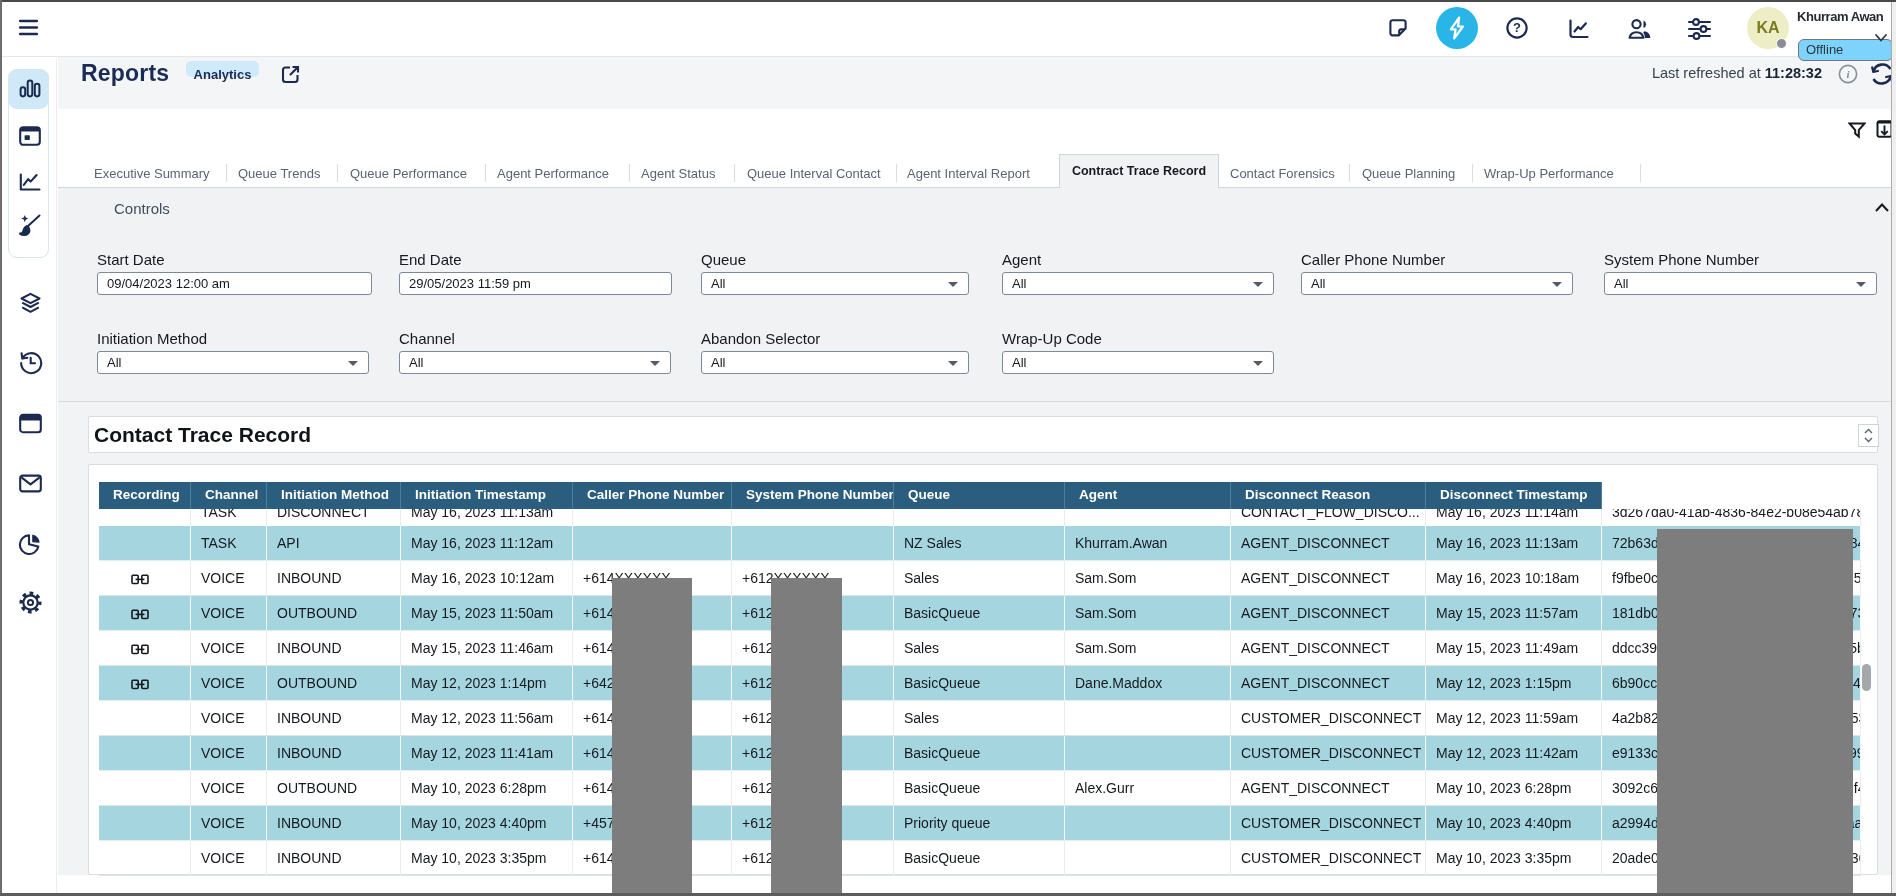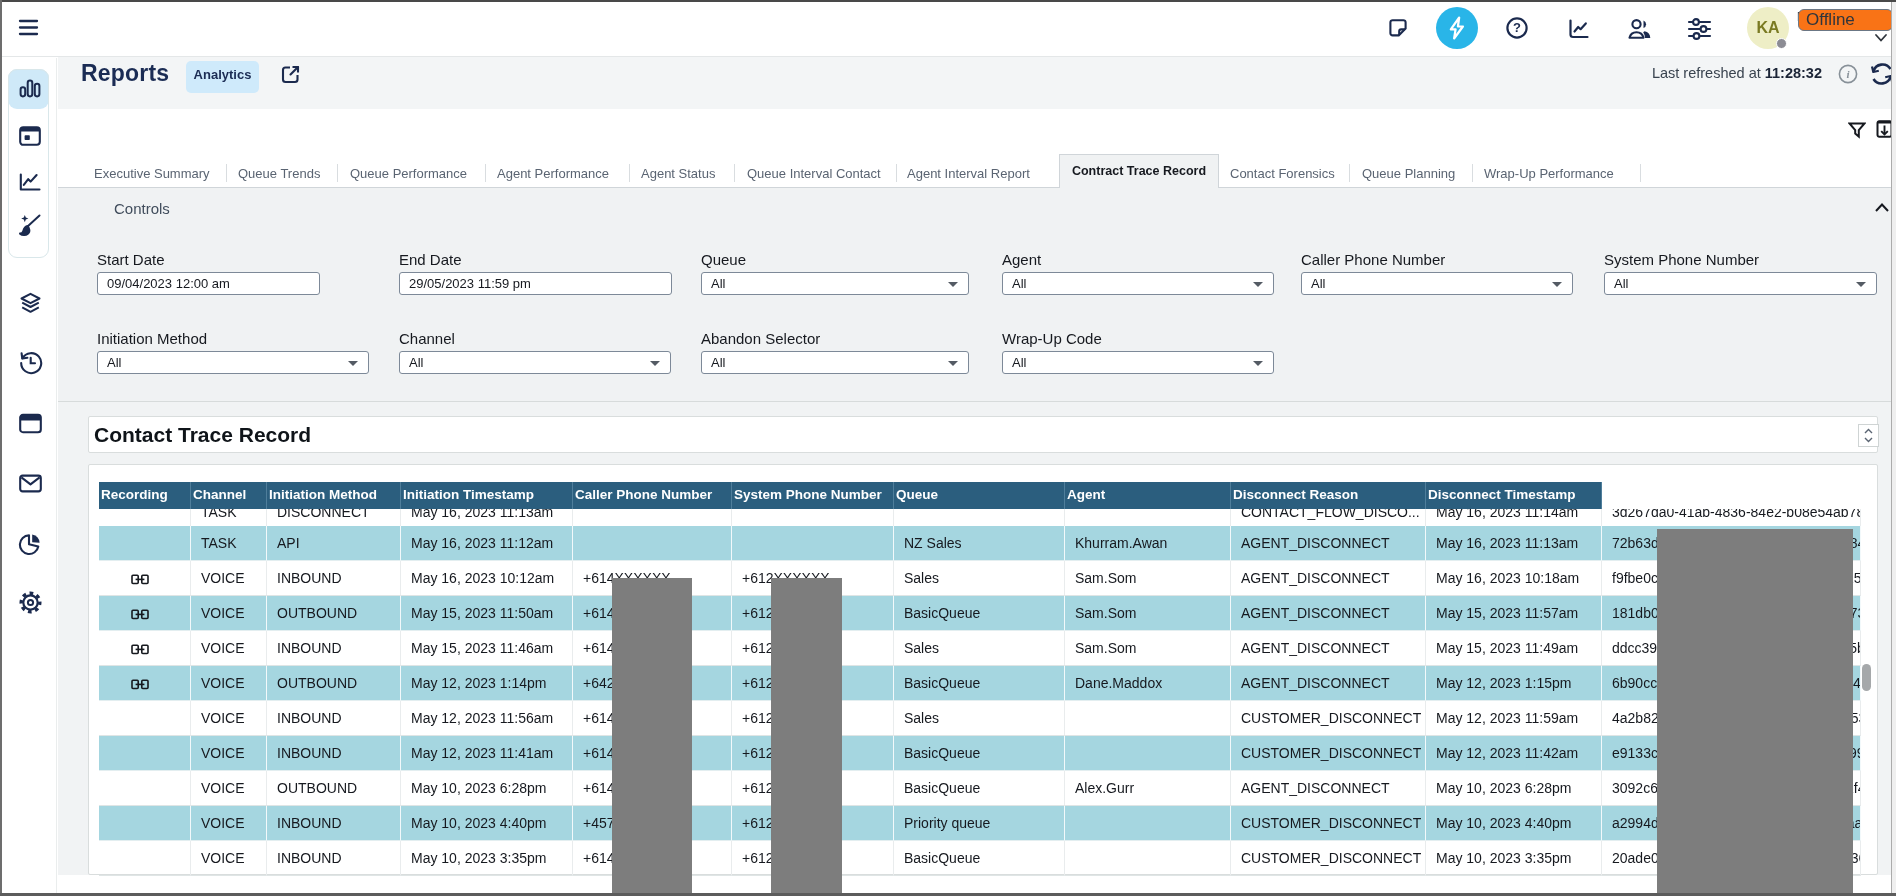--- a/index.html
+++ b/index.html
@@ -15,41 +15,41 @@
 #header{left:2px;top:2px;width:1889px;height:55px;background:#fff;border-bottom:1px solid #e4e7e8;z-index:10;}
 
 #sidebar{left:2px;top:58px;width:55px;height:835px;background:#fff;border-right:1px solid #eaeded;z-index:5;}
 #sbgroup{left:6px;top:11px;width:41px;height:189px;border:1px solid #d9e7ea;border-radius:9px;}
 .sbtile{left:6px;top:11px;width:41px;height:40px;border-radius:9px;background:#cfe9f8;}
 
 #main{left:58px;top:40px;width:1833px;height:835px;background:#f1f3f4;}
 #band1{left:0;top:0;width:1833px;height:69px;background:#f3f5f6;}
 #bandw{left:0;top:69px;width:1833px;height:78px;background:#fff;}
 h1.reports{position:absolute;left:23px;top:20px;font-size:23px;font-weight:bold;color:#1b2c54;letter-spacing:0.2px;}
-#chip{left:128px;top:21px;width:73px;height:32px;background:#cfeafb;border-radius:5px;color:#1b2c54;font-size:13px;font-weight:bold;text-align:center;line-height:27px;}
+#chip{left:128px;top:21px;width:73px;height:16px;background:#cfeafb;border-radius:5px;color:#1b2c54;font-size:13px;font-weight:bold;text-align:center;line-height:27px;}
 #lastref{right:69px;top:25px;font-size:14.5px;color:#39434f;}
 #lastref b{color:#1b2436;}
 
 .tab{position:absolute;top:57px;height:14px;font-size:13px;color:#5a6472;white-space:nowrap;}
 .tabdiv{position:absolute;top:55px;width:1px;height:18px;background:#d9dde0;}
 #activetab{left:1001px;top:45px;width:160px;height:34px;background:#f0f2f3;border:1px solid #d0d5d9;border-bottom:none;z-index:3;}
 #activetab span{display:block;text-align:center;font-size:12.5px;font-weight:bold;color:#16191f;margin-top:9px;}
 
 #controls{left:0;top:147px;width:1833px;height:215px;background:#f0f2f3;border-bottom:1px solid #d7dbdb;border-top:1px solid #d0d5d9;}
 .flabel{position:absolute;font-size:15px;color:#16191f;}
 .finput{position:absolute;height:23px;background:#fff;border:1px solid #7d8998;border-radius:3px;font-size:13px;color:#16191f;line-height:21px;padding-left:9px;}
 .caret{position:absolute;width:0;height:0;border-left:5px solid transparent;border-right:5px solid transparent;border-top:5px solid #545b64;}
 
 #titlecard{left:30px;top:376px;width:1790px;height:37px;background:#fff;border:1px solid #d9dddd;border-radius:2px;}
 #titlecard h2{position:absolute;left:5px;top:6px;font-size:21px;color:#0f1419;}
 #tablecard{left:30px;top:424px;width:1790px;height:411px;background:#fff;border:1px solid #d9dddd;border-radius:2px;}
 
 #tbl{position:absolute;left:10px;top:17px;width:1762px;}
 .trow{display:grid;grid-template-columns:92px 76px 134px 172px 159px 162px 171px 166px 195px 176px 259px;}
-.th{height:27px;background:#2b5e7e;color:#fff;font-weight:bold;font-size:13.5px;line-height:26px;padding-left:2px;border-right:1px solid #4f7e9b;overflow:hidden;white-space:nowrap;}
+.th{height:27px;background:#2b5e7e;color:#fff;font-weight:bold;font-size:13.5px;line-height:26px;padding-left:14px;border-right:1px solid #4f7e9b;overflow:hidden;white-space:nowrap;}
 .td{height:35px;font-size:14px;color:#16191f;line-height:35px;padding-left:10px;border-bottom:1px solid #dfe5e5;border-right:1px solid #e9eced;overflow:hidden;white-space:nowrap;}
 .rb .td{background:#a5d6e0;border-right:1px solid rgba(255,255,255,0.85);border-bottom:1px solid #e3eef0;}
 #partial{height:17px;overflow:hidden;position:relative;}
 #partial .trow{position:relative;top:-14px;}
 
 .redact{position:absolute;background:#7d7d7d;z-index:40;}
 #thumb{position:absolute;left:1862px;top:664px;width:9px;height:27px;border-radius:5px;background:#a5a8aa;z-index:45;}
 svg{display:block;}
 .icon{position:absolute;}
 </style>
@@ -106,21 +106,21 @@
             <line x1="2" y1="19" x2="23" y2="19"></line>
             <circle cx="9" cy="5" r="2.9" fill="#fff"></circle>
             <circle cx="16.5" cy="12" r="2.9" fill="#fff"></circle>
             <circle cx="9.5" cy="19" r="2.9" fill="#fff"></circle>
           </g>
         </svg>
       </div>
     <div class="abs" style="left:1745px;top:5px;width:42px;height:42px;border-radius:50%;background:#eeeec6;color:#7a7a22;font-weight:bold;font-size:16px;text-align:center;line-height:42px;">KA</div>
     <div class="abs" style="left:1774px;top:36px;width:11px;height:11px;border-radius:50%;background:#8c8c94;border:1.5px solid #fff;"></div>
     <div class="abs" style="left:1795px;top:7px;font-size:13px;font-weight:bold;color:#262b33;white-space:nowrap;letter-spacing:-0.45px;">Khurram Awan</div>
-    <div class="abs" style="left:1796px;top:7px;width:95px;height:22px;border:1.5px solid #6b7785;border-radius:6px;background:#f97316;font-size:17px;color:#30353c;line-height:20px;padding-left:7px;">Offline</div>
+    <div class="abs" style="left:1796px;top:37px;width:95px;height:22px;border:1.5px solid #6b7785;border-radius:6px;background:#7dd3fc;font-size:13px;color:#30353c;line-height:20px;padding-left:7px;">Offline</div>
     <svg class="icon" style="left:1872px;top:31px" width="14" height="10" viewBox="0 0 14 10">
         <path d="M2 2 L7 7.5 L12 2" fill="none" stroke="#30353c" stroke-width="1.8" stroke-linecap="round"></path>
       </svg>
   </div>
 
   <div id="sidebar" class="abs">
     <div class="sbtile abs"></div>
     <div id="sbgroup" class="abs"></div>
     <div id="sicons">
         <svg class="icon" style="left:16px;top:19px" width="24" height="24" viewBox="0 0 24 24">
@@ -250,21 +250,21 @@
           <span>Contract Trace Record</span>
         </div>
     </div>
     <div id="controls" class="abs">
       <div class="flabel" style="left:39px;top:12px;color:#414d5c;margin-left:17px;">Controls</div>
       <svg class="icon" style="left:1816px;top:14px" width="16" height="11" viewBox="0 0 16 11">
           <path d="M2 9 L8 2.5 L14 9" fill="none" stroke="#16191f" stroke-width="2"></path>
         </svg>
       <div id="fields">
 <div class="flabel" style="left:39px;top:63px;">Start Date</div>
-<div class="finput" style="left:39px;top:84px;width:223px;">09/04/2023 12:00 am</div>
+<div class="finput" style="left:39px;top:84px;width:275px;">09/04/2023 12:00 am</div>
 <div class="flabel" style="left:341px;top:63px;">End Date</div>
 <div class="finput" style="left:341px;top:84px;width:273px;">29/05/2023 11:59 pm</div>
 <div class="flabel" style="left:643px;top:63px;">Queue</div>
 <div class="finput" style="left:643px;top:84px;width:268px;">All</div>
 <div class="caret" style="left:890px;top:94px;"></div>
 <div class="flabel" style="left:944px;top:63px;">Agent</div>
 <div class="finput" style="left:944px;top:84px;width:272px;">All</div>
 <div class="caret" style="left:1195px;top:94px;"></div>
 <div class="flabel" style="left:1243px;top:63px;">Caller Phone Number</div>
 <div class="finput" style="left:1243px;top:84px;width:272px;">All</div>

